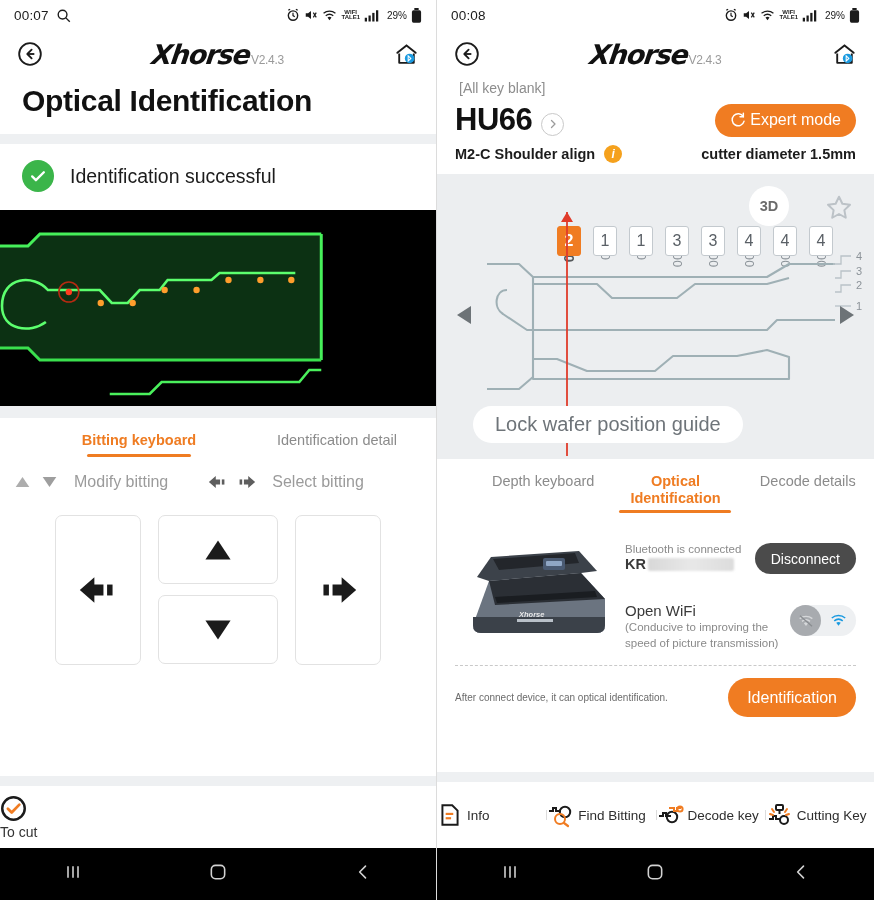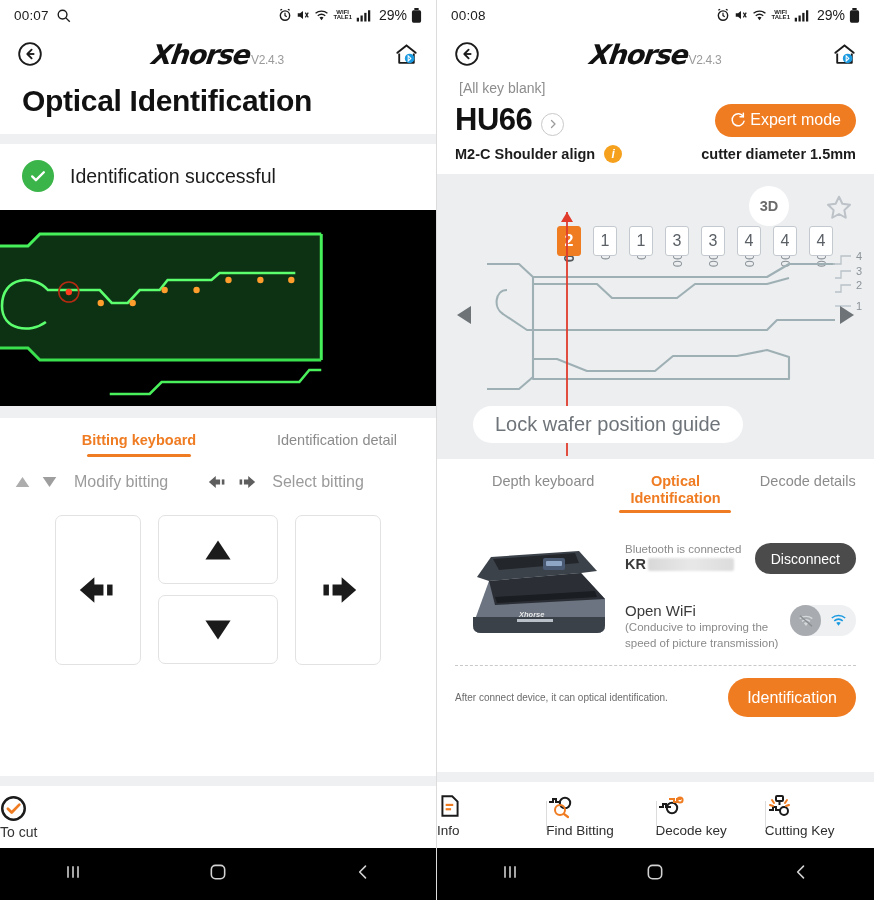--- a/index.html
+++ b/index.html
@@ -9,21 +9,21 @@
   .screen { width:437px; height:900px; position:relative; background:#fff;
     display:flex; flex-direction:column; overflow:hidden; }
   .screen.left { border-right:1px solid #dcdcdc; }
 
   
   .statusbar { height:30px; display:flex; align-items:center;
     padding:0 14px; font-size:13.5px; color:#1b1b1b; flex:0 0 auto; }
   .sb-time { font-size:13.5px; letter-spacing:.2px; }
   .sb-search { margin-left:7px; display:inline-flex; }
   .sb-right { margin-left:auto; display:flex; align-items:center; gap:4px; }
-  .sb-pct { font-size:14px; margin-left:4px; }
+  .sb-pct { font-size:10px; margin-left:4px; }
 
   
   .appbar { height:48px; display:flex; align-items:center;
     padding:0 16px; flex:0 0 auto; position:relative; }
   .back-btn { width:28px; height:28px; display:flex; align-items:center;
     justify-content:center; }
   .brand { position:absolute; left:0; right:0; display:flex;
     align-items:baseline; justify-content:center; pointer-events:none; gap:1px;}
   .brand-logo { font-size:27px; font-weight:bold; font-style:italic;
     letter-spacing:-1.4px; color:#111; transform:skewX(-8deg);
@@ -148,21 +148,21 @@
   .wifi-on { flex:1; display:flex; align-items:center; justify-content:center; }
 
   .dashed { border-top:1.6px dashed #c9c9c9; margin:14px 18px 0; }
   .idrow { display:flex; align-items:center; padding:12px 18px 0; }
   .idtx { font-size:10px; color:#6b6b6b; line-height:1.4; max-width:230px; }
   .id-btn { margin-left:auto; background:#f07c22; color:#fff;
     border-radius:21px; height:39px; padding:0 19px; display:flex;
     align-items:center; font-size:16px; }
 
   .bottomnav { display:flex; align-items:center; height:66px; flex:0 0 auto; }
-  .bn { flex:1; display:flex; flex-direction:column; align-items:flex-start;
+  .bn { flex:1; display:flex; align-items:center;
     gap:4px; position:relative; }
   .bn + .bn:before { content:""; position:absolute; left:0; top:8px;
     bottom:8px; width:1px; background:#dcdcdc; }
   .bn .lbl { font-size:13.5px; color:#2e2e2e; }
 </style>
 </head>
 <body>
 
 <div class="screens">
 

